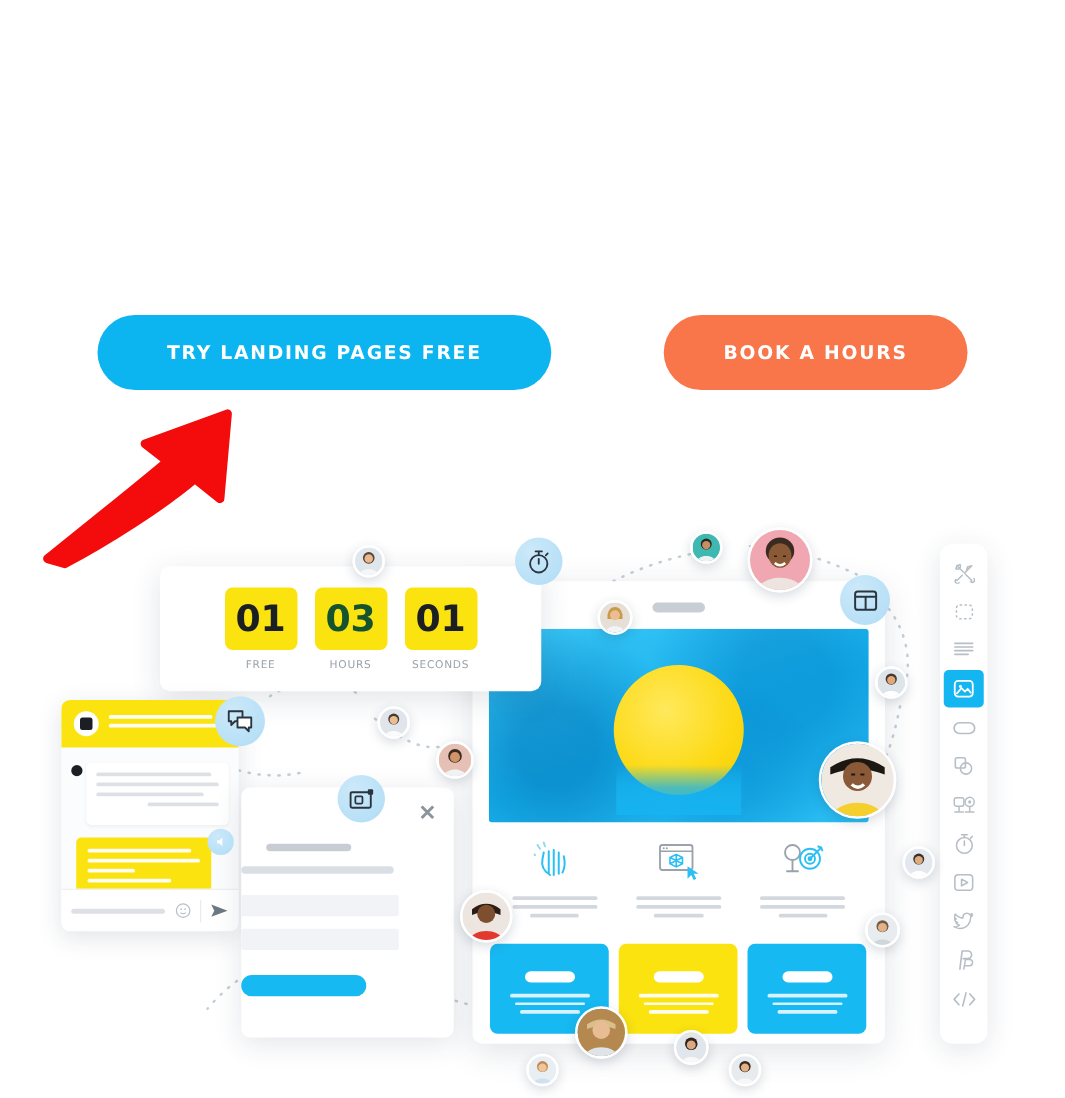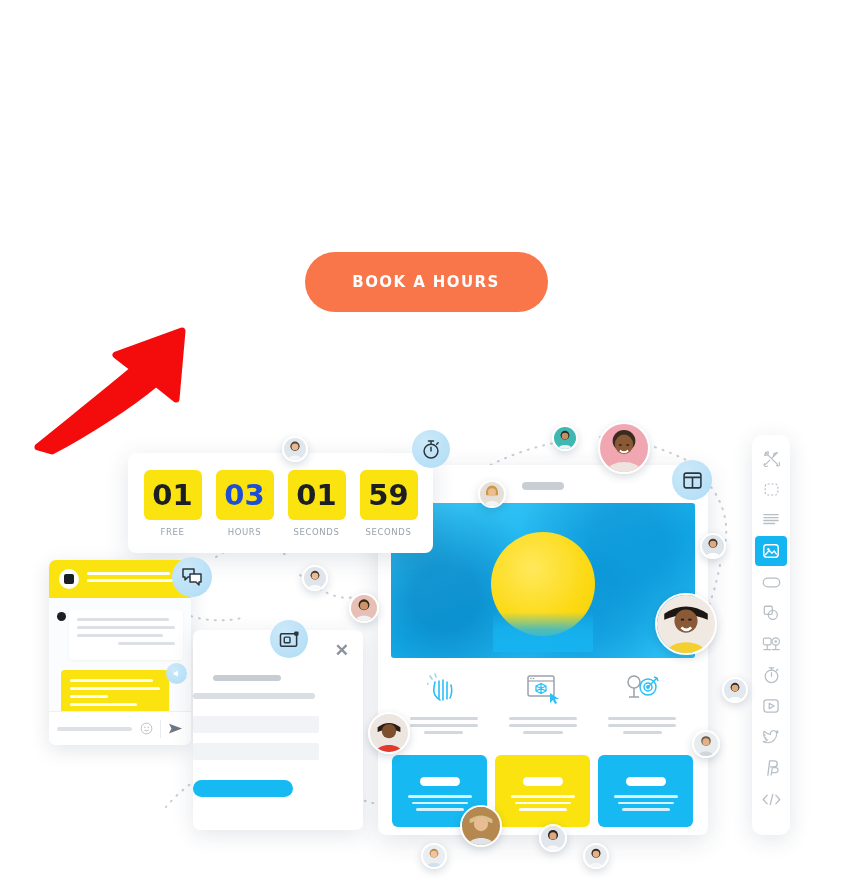--- a/index.html
+++ b/index.html
@@ -192,20 +192,21 @@
 
   .dots { position: absolute; left: 0; top: 0; width: 852px; height: 463px; pointer-events: none; }
 </style>
 </head>
 <body>
 
 <div id="page">
 
 
   <div class="cta-row">
+    <button class="btn btn-primary">TRY LANDING PAGES FREE</button>
     <button class="btn btn-secondary">BOOK A HOURS</button>
   </div>
 
   <div class="arrow-annotation">
     <svg width="170" height="130" viewBox="0 0 170 130">
       <path d="M8 122 C40 96 78 66 104 44 L86 30 L152 6 L146 74 L126 58 C100 80 56 108 22 126 Z" fill="#F40C0C" stroke="#F40C0C" stroke-width="7" stroke-linejoin="round"></path>
     </svg>
   </div>
 
   <div class="illu">
@@ -307,29 +308,25 @@
         </div>
       </div>
     </div>
 
     <div style="position:absolute;left:128px;top:38px;width:305px;height:100px;background:#fff;border-radius:8px;box-shadow:0 6px 24px rgba(30,50,80,.13);display:flex;align-items:center;justify-content:center;gap:14px;">
       <div style="text-align:center;">
         <div style="width:58px;height:50px;background:#FBE310;border-radius:6px;display:flex;align-items:center;justify-content:center;font-family:'DejaVu Sans',sans-serif;font-size:29px;font-weight:700;color:#1b1f24;">01</div>
         <div style="margin-top:7px;font-size:8.5px;letter-spacing:.6px;color:#9aa2aa;font-family:'DejaVu Sans',sans-serif;">FREE</div>
       </div>
       <div style="text-align:center;">
-        <div style="width:58px;height:50px;background:#FBE310;border-radius:6px;display:flex;align-items:center;justify-content:center;font-family:'DejaVu Sans',sans-serif;font-size:29px;font-weight:700;color:#1d4ed8;">03</div>
+        <div style="width:58px;height:50px;background:#FBE310;border-radius:6px;display:flex;align-items:center;justify-content:center;font-family:'DejaVu Sans',sans-serif;font-size:29px;font-weight:700;color:#14532d;">03</div>
         <div style="margin-top:7px;font-size:8.5px;letter-spacing:.6px;color:#9aa2aa;font-family:'DejaVu Sans',sans-serif;">HOURS</div>
       </div>
       <div style="text-align:center;">
         <div style="width:58px;height:50px;background:#FBE310;border-radius:6px;display:flex;align-items:center;justify-content:center;font-family:'DejaVu Sans',sans-serif;font-size:29px;font-weight:700;color:#1b1f24;">01</div>
-        <div style="margin-top:7px;font-size:8.5px;letter-spacing:.6px;color:#9aa2aa;font-family:'DejaVu Sans',sans-serif;">SECONDS</div>
-      </div>
-      <div style="text-align:center;">
-        <div style="width:58px;height:50px;background:#FBE310;border-radius:6px;display:flex;align-items:center;justify-content:center;font-family:'DejaVu Sans',sans-serif;font-size:29px;font-weight:700;color:#1b1f24;">59</div>
         <div style="margin-top:7px;font-size:8.5px;letter-spacing:.6px;color:#9aa2aa;font-family:'DejaVu Sans',sans-serif;">SECONDS</div>
       </div>
     </div>
 
     <div class="chat">
       <div class="chat-head">
         <div class="av">
             <i></i>
           </div>
         <div class="hl">

